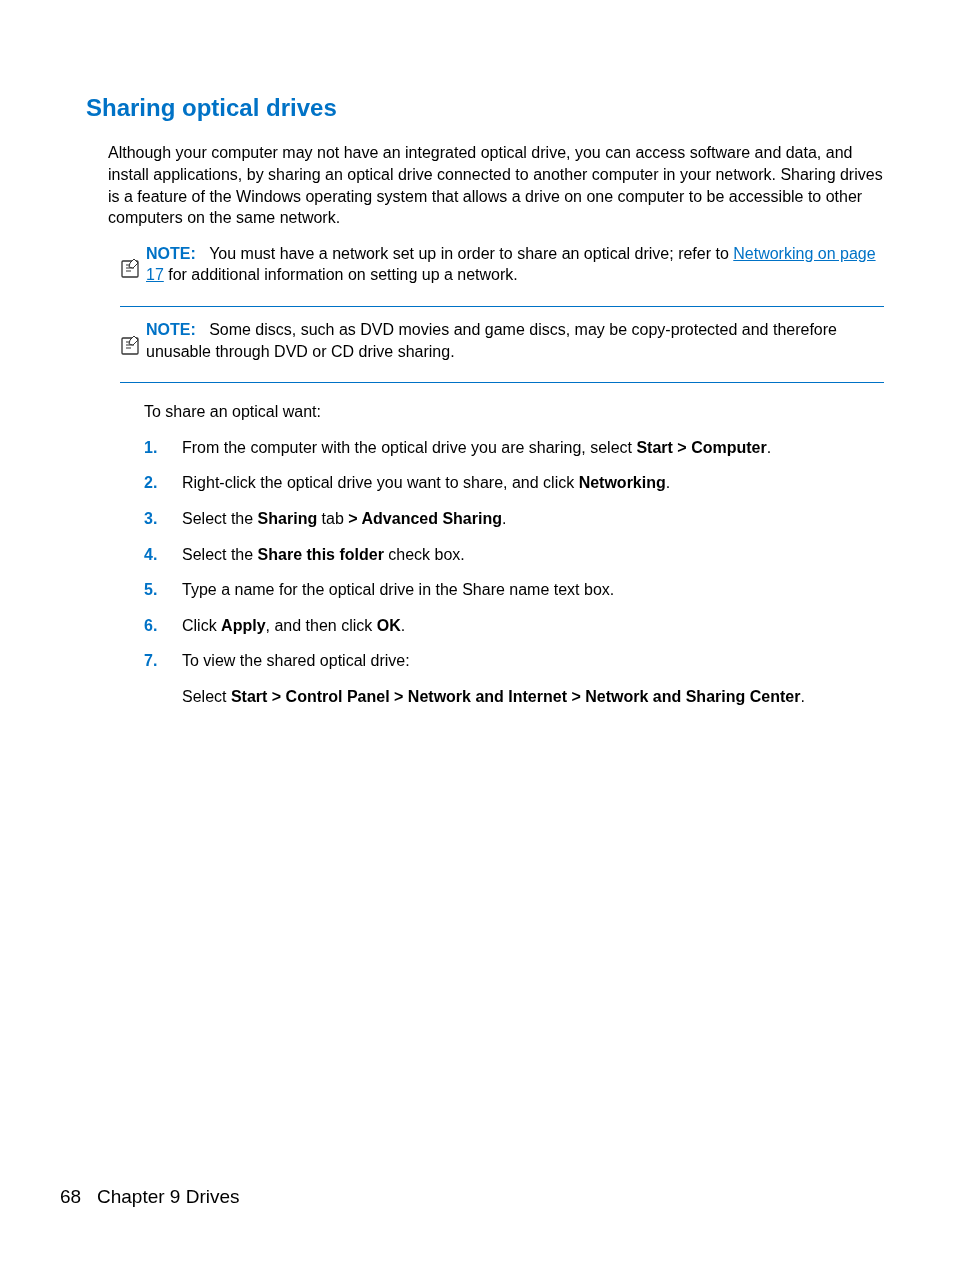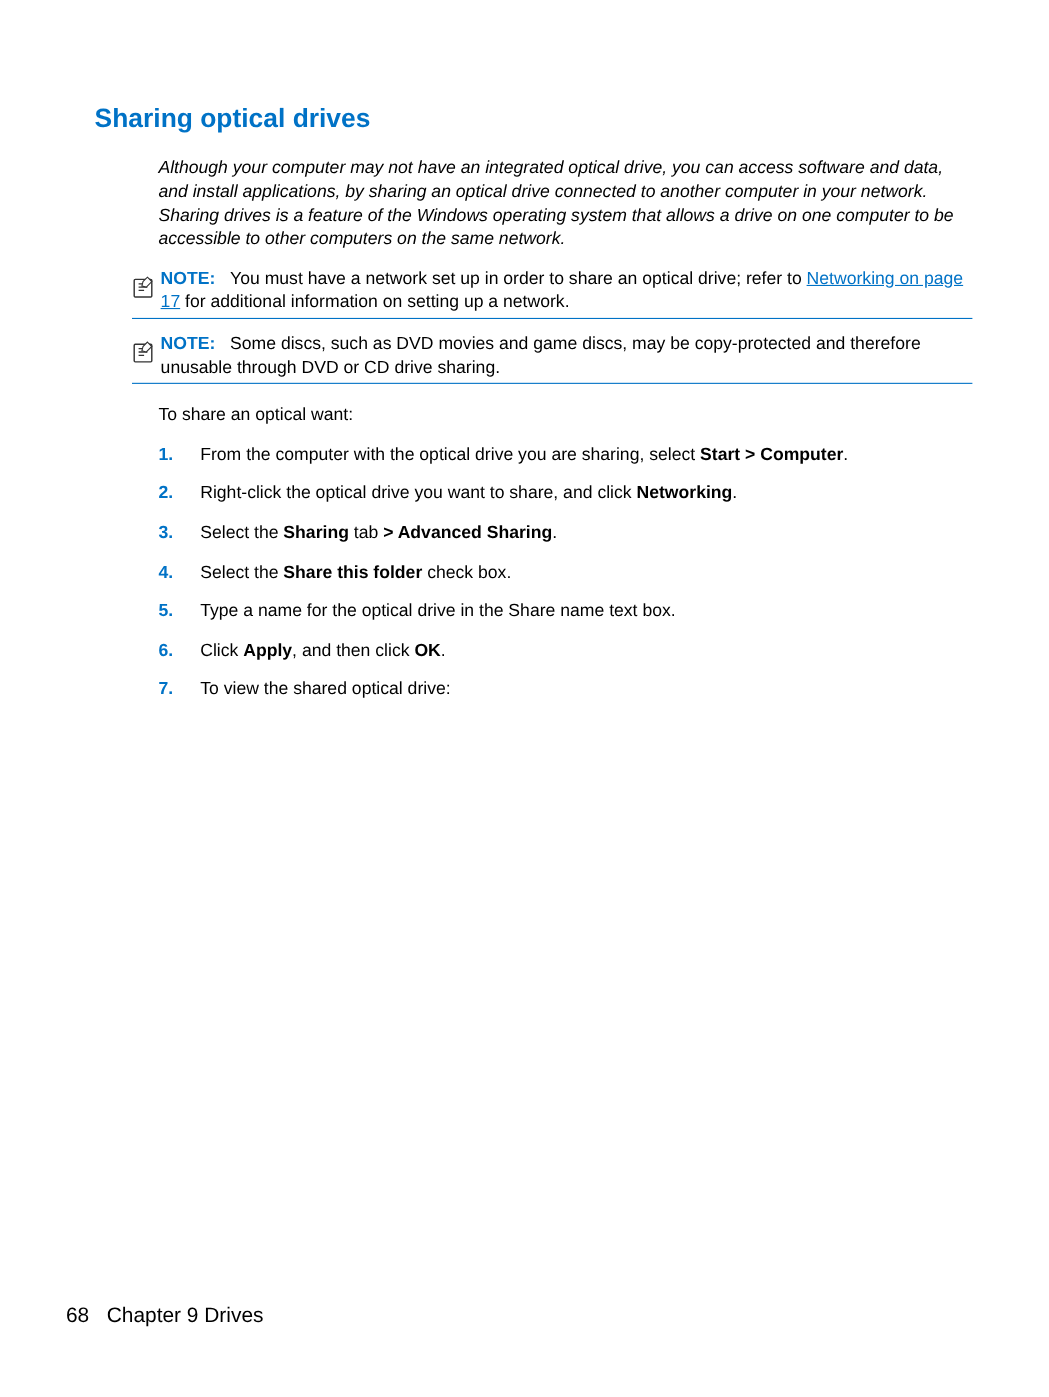--- a/index.html
+++ b/index.html
@@ -15,34 +15,33 @@
     line-height: 1.35;
   }
   h2.section-title {
     color: #0072c6;
     font-size: 24px;
     font-weight: bold;
     margin-bottom: 18px;
     margin-left: 16px;
   }
   .body-indent {
-    margin-left: 74px;
+    margin-left: 38px;
     margin-right: 0;
-    font-style: italic;
   }
   .intro-para {
     margin-bottom: 14px;
   }
   .note-block {
     display: flex;
-    align-items: center;
+    align-items: flex-end;
     border-bottom: 1px solid #0072c6;
     margin-left: 50px;
     margin-right: 0;
-    padding-bottom: 3px;
+    padding-bottom: 20px;
     margin-bottom: 12px;
   }
   .note-icon {
     flex: 0 0 24px;
     margin-right: 2px;
     margin-top: 1px;
   }
   .note-text {
     flex: 1;
   }
@@ -143,19 +142,20 @@
     <span class="step-body">Type a name for the optical drive in the Share name text box.</span>
   </li>
   <li>
     <span class="num">6.</span>
     <span class="step-body"><span>Click </span><span class="bold">Apply</span><span>, and then click </span><span class="bold">OK</span><span>.</span></span>
   </li>
   <li>
     <span class="num">7.</span>
     <span class="step-body">
       <span>To view the shared optical drive:</span>
+      <div class="sub-para"><span>Select </span><span class="bold">Start &gt; Control Panel &gt; Network and Internet &gt; Network and Sharing Center</span><span>.</span></div>
     </span>
   </li>
 </ol>
 
 <div class="footer">
   <span>68</span>&nbsp;&nbsp;&nbsp;<span>Chapter 9   Drives</span>
 </div>
 
 </body></html>

